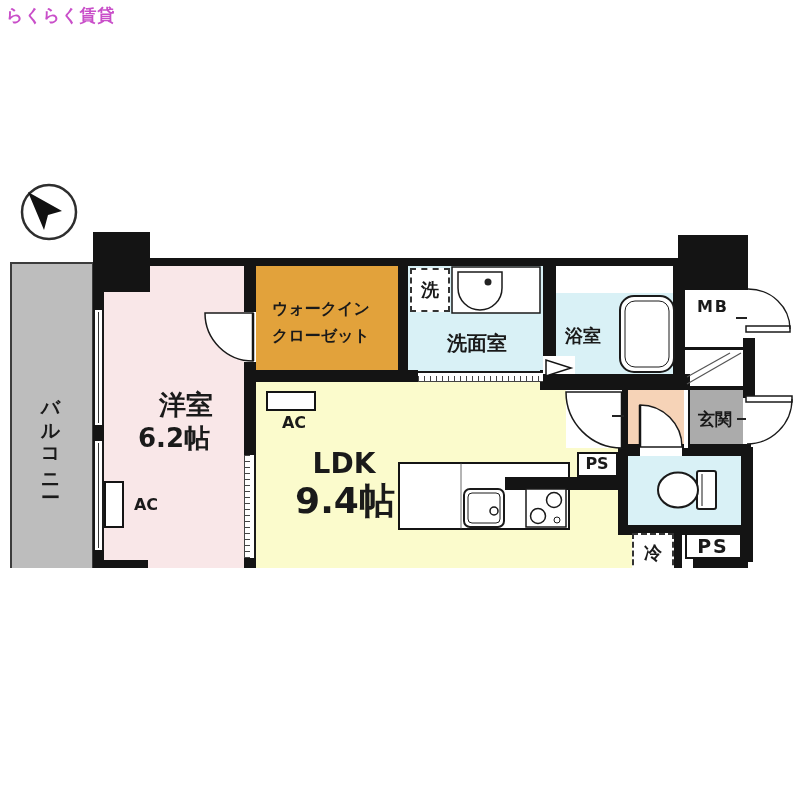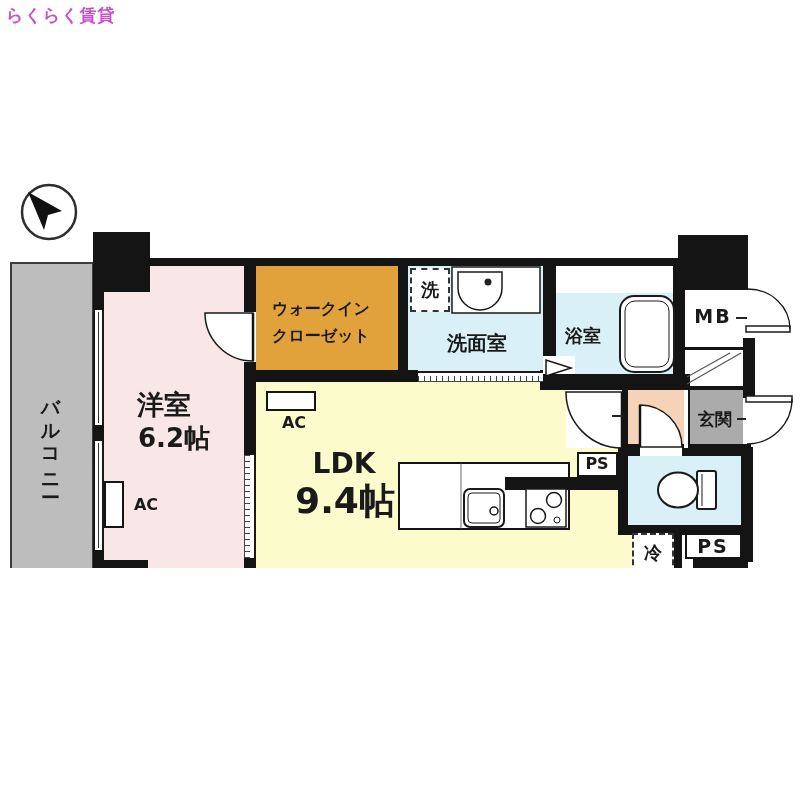--- a/index.html
+++ b/index.html
@@ -167,28 +167,28 @@
     </g>
 
     <g stroke="#222" stroke-width="2">
       <line x1="612" y1="416" x2="624" y2="416"></line>
       <line x1="736" y1="318" x2="747" y2="318"></line>
       <line x1="737" y1="419" x2="746" y2="419"></line>
     </g>
   </svg>
 
   <div class="lbl vert" style="left:51px;top:438px;font-size:19px;">バルコニー</div>
-  <div class="lbl" style="left:164px;top:404px;font-size:27px;">洋室</div>
+  <div class="lbl" style="left:186px;top:404px;font-size:27px;">洋室</div>
   <div class="lbl" style="left:174px;top:438px;font-size:26px;">6.2帖</div>
   <div class="lbl" style="left:321px;top:309px;font-size:16px;">ウォークイン</div>
   <div class="lbl" style="left:321px;top:336px;font-size:16px;">クローゼット</div>
   <div class="lbl" style="left:430px;top:290px;font-size:18px;">洗</div>
   <div class="lbl" style="left:477px;top:343px;font-size:20px;">洗面室</div>
   <div class="lbl" style="left:583px;top:336px;font-size:18px;">浴室</div>
-  <div class="lbl" style="left:713px;top:316px;font-size:19px;letter-spacing:2px;">MB</div>
+  <div class="lbl" style="left:713px;top:307px;font-size:16px;letter-spacing:2px;">MB</div>
   <div class="lbl" style="left:715px;top:419px;font-size:17px;">玄関</div>
   <div class="lbl" style="left:344px;top:464px;font-size:28px;">LDK</div>
   <div class="lbl" style="left:345px;top:501px;font-size:36px;">9.4帖</div>
   <div class="lbl" style="left:294px;top:423px;font-size:16px;">AC</div>
   <div class="lbl" style="left:146px;top:505px;font-size:16px;">AC</div>
   <div class="lbl" style="left:597px;top:464px;font-size:16px;">PS</div>
   <div class="lbl" style="left:713px;top:546px;font-size:19px;letter-spacing:2px;">PS</div>
   <div class="lbl" style="left:653px;top:553px;font-size:18px;">冷</div>
 
 </div>

